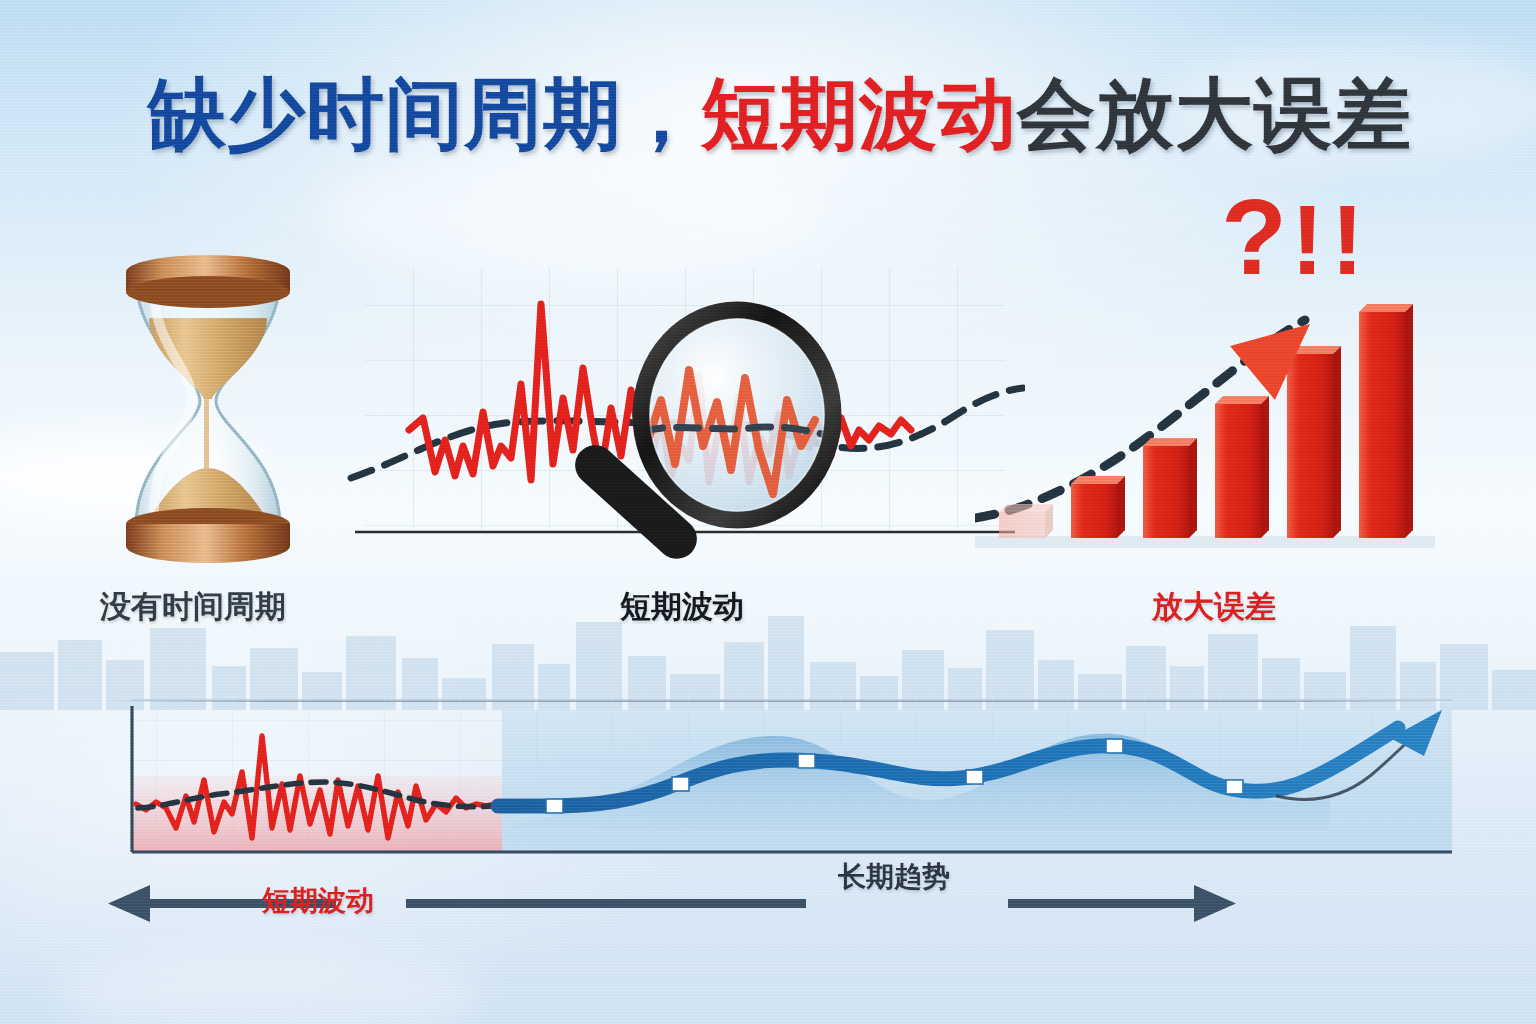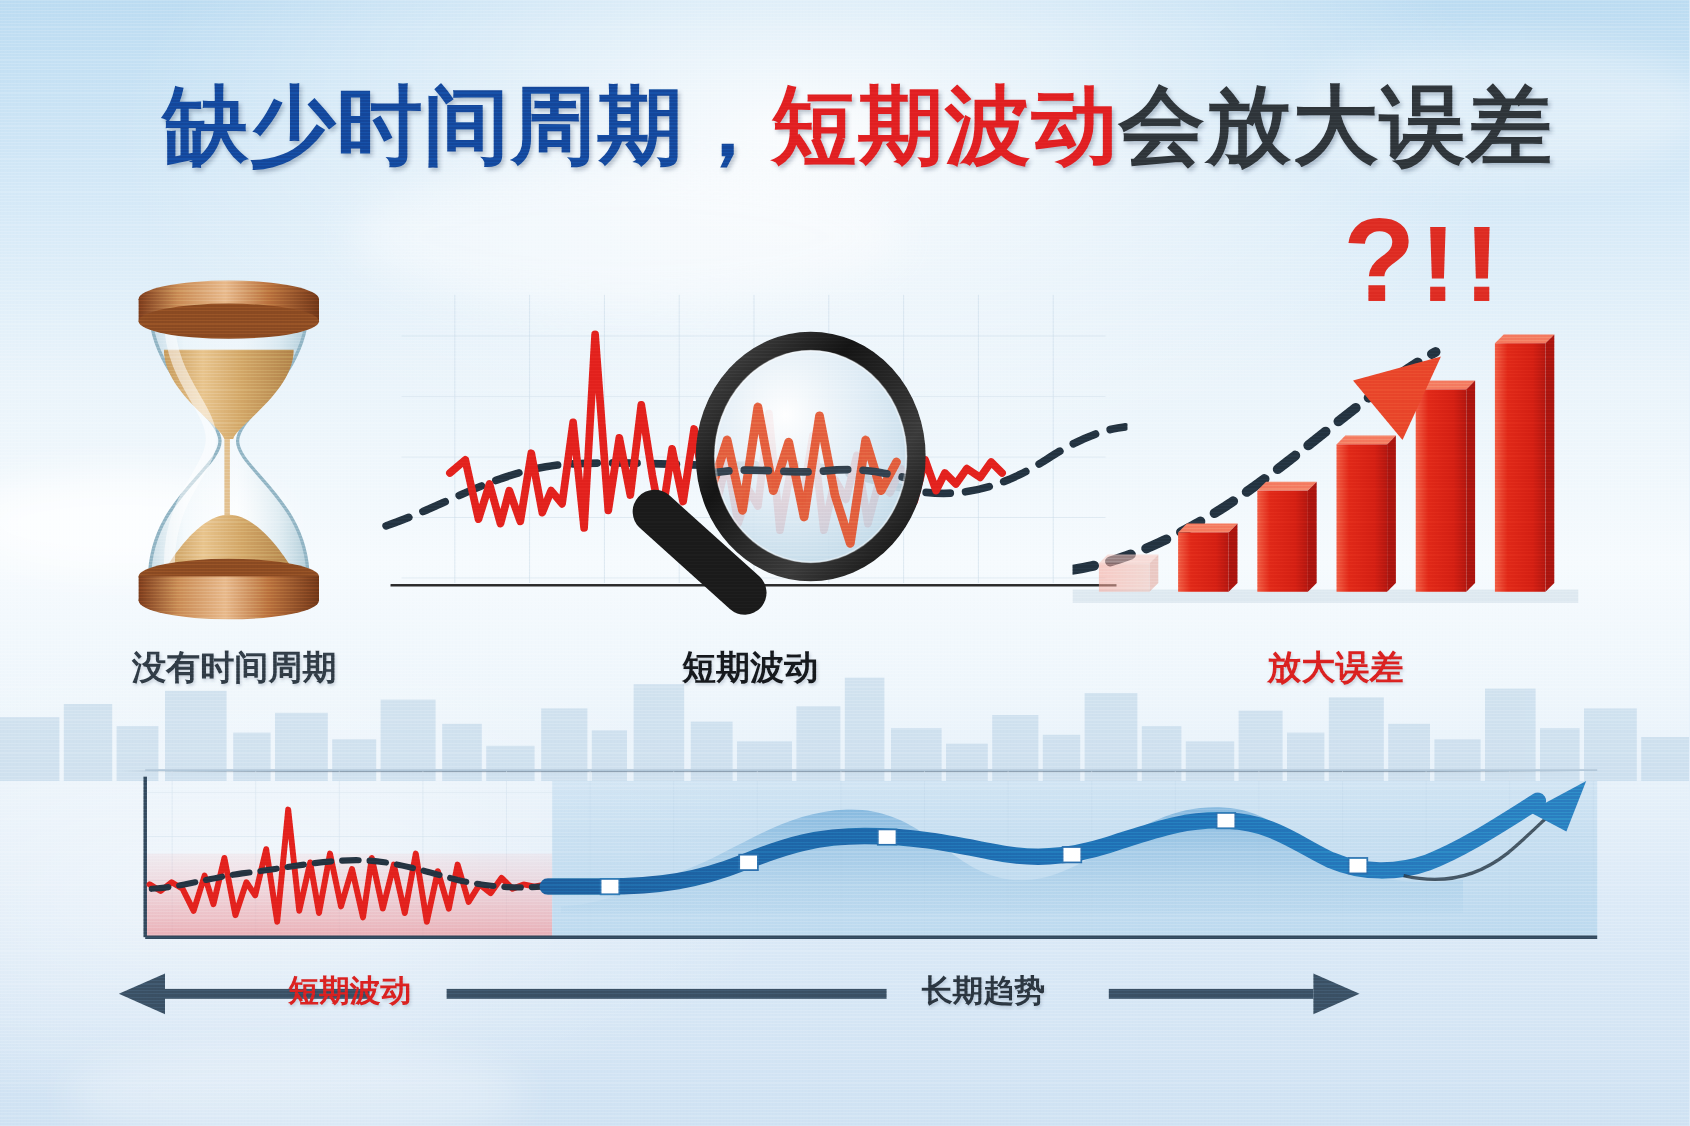--- a/index.html
+++ b/index.html
@@ -43,35 +43,35 @@
 
   
   #panel-hourglass{position:absolute;left:92px;top:236px;width:232px;height:330px;}
   #panel-wave{position:absolute;left:345px;top:250px;width:680px;height:320px;}
   #panel-bars{position:absolute;left:975px;top:196px;width:460px;height:374px;}
 
   .caption{
     position:absolute;font-size:31px;font-weight:bold;white-space:nowrap;
     text-shadow:1px 2px 3px rgba(40,60,90,.22);
   }
-  #cap1{left:100px;top:586px;color:#2f3a44;margin-left:20px;}
+  #cap1{left:100px;top:586px;color:#2f3a44;}
   #cap2{left:620px;top:586px;color:#15181c;}
   #cap3{left:1137px;top:586px;color:#d9201f;margin-left:15px;}
 
   
   #panel-bottom{position:absolute;left:80px;top:680px;width:1376px;height:190px;}
 
   
   #axisrow{position:absolute;left:0;top:866px;width:1536px;height:70px;}
   .axis-label{
     position:absolute;font-size:28px;font-weight:bold;white-space:nowrap;
     text-shadow:1px 2px 3px rgba(40,60,90,.20);
   }
   #axis-short{left:262px;top:882px;color:#d9201f;}
-  #axis-long{left:838px;top:882px;color:#2a343e;}
+  #axis-long{left:838px;top:858px;color:#2a343e;}
 </style>
 </head>
 <body>
 
 <div id="stage">
 
   <div class="cloud" style="left:-40px;top:430px;width:300px;height:90px;"></div>
   <div class="cloud" style="left:1180px;top:40px;width:380px;height:120px;opacity:.5;"></div>
   <div class="cloud" style="left:320px;top:150px;width:500px;height:130px;opacity:.55;"></div>
   <div class="cloud" style="left:60px;top:950px;width:420px;height:90px;opacity:.4;"></div>

